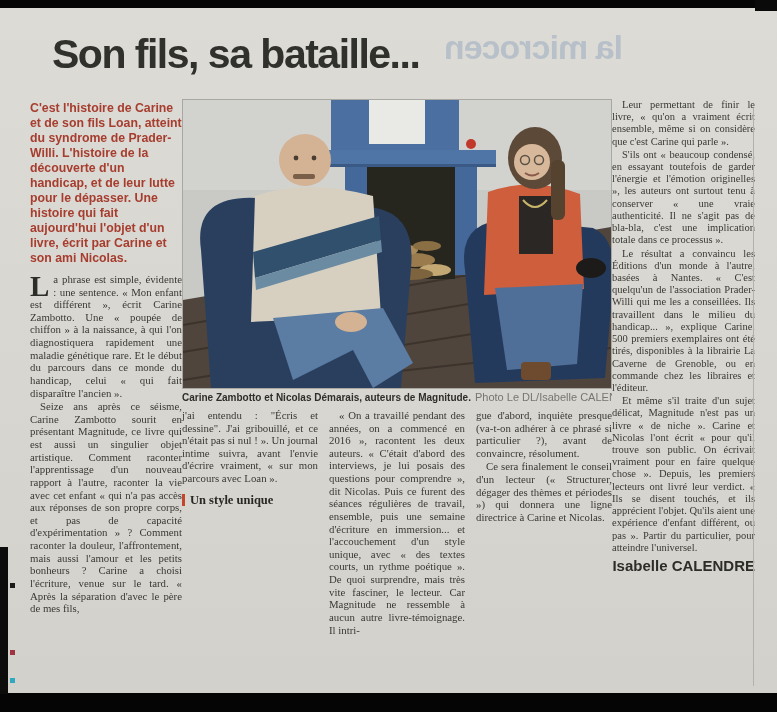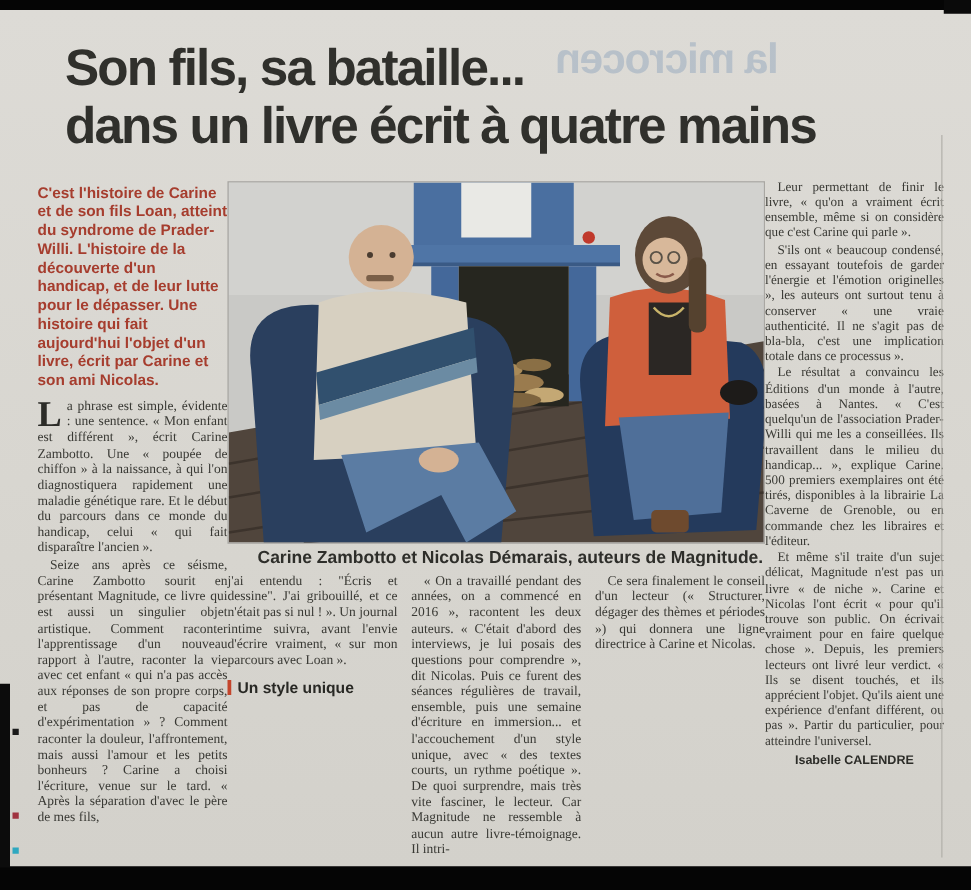--- a/index.html
+++ b/index.html
@@ -31,42 +31,42 @@
   .bodytext{font-size:10.8px;line-height:1.17;color:#393934;text-align:justify;}
   .bodytext p{margin:0 0 1px 0;}
   .bodytext p.indent{text-indent:10px;}
   .col5 .bodytext{font-size:10.5px;line-height:1.165;}
   .dropcap{float:left;font-weight:bold;font-size:29px;line-height:.78;
     padding:2px 4px 0 0;color:#2c2c28;}
   
   .photo{width:428px;height:288px;border:1px solid #a9a7a2;background:#c9c9c7;position:relative;}
   .caption{display:flex;align-items:baseline;gap:4px;margin:2px 0 6px 0;white-space:nowrap;overflow:hidden;}
   .caption .cap-main{font-family:"Liberation Sans",sans-serif;font-weight:bold;
-    font-size:14px;color:#2e2e2a;margin-left:24px;}
+    font-size:10px;color:#2e2e2a;}
   .caption .cap-credit{font-family:"Liberation Sans",sans-serif;font-size:11px;color:#76756f;}
   .mid-cols{display:flex;gap:11px;}
   .mid-cols .mcol{flex:1;min-width:0;}
   
   .subhead{display:flex;align-items:center;gap:5px;margin:8px 0 6px 0;
-    font-family:Liberation Sans, sans-serif;font-weight:bold;font-size:12.5px;color:#282824;}
+    font-family:Liberation Serif, serif;font-weight:bold;font-size:12.5px;color:#282824;}
   .subhead .bar{width:3px;height:12px;background:#c4452c;flex:none;}
   
-  .byline{font-family:"Liberation Sans",sans-serif;font-weight:bold;font-size:10px;
-    color:#2c2c28;text-align:center;margin-top:3px;}
+  .byline{font-family:"Liberation Sans",sans-serif;font-weight:bold;font-size:15px;
+    color:#2c2c28;text-align:right;margin-top:3px;}
 </style>
 </head>
 <body>
 
 <div id="screenshot">
   <div class="paper">
 
     <div class="headline">
       <div class="ghost">la microcen</div>
       <h1><span>Son fils, sa bataille...</span><br>
-      <span>dans un livre écrit à quatre mains</span></h1>
+      </h1>
     </div>
 
     <div class="content">
 
       <div class="col1">
         <div class="lead">C'est l'histoire de Carine et de son fils Loan, atteint du syndrome de Prader-Willi. L'histoire de la découverte d'un handicap, et de leur lutte pour le dépasser. Une histoire qui fait aujourd'hui l'objet d'un livre, écrit par Carine et son ami Nicolas.</div>
         <div class="bodytext">
           <p><span class="dropcap">L</span><span>a phrase est simple, évidente : une sentence. « Mon enfant est différent », écrit Carine Zambotto. Une « poupée de chiffon » à la naissance, à qui l'on diagnostiquera rapidement une maladie génétique rare. Et le début du parcours dans ce monde du handicap, celui « qui fait disparaître l'ancien ».</span></p>
           <p class="indent">Seize ans après ce séisme, Carine Zambotto sourit en présentant Magnitude, ce livre qui est aussi un singulier objet artistique. Comment raconter l'apprentissage d'un nouveau rapport à l'autre, raconter la vie avec cet enfant « qui n'a pas accès aux réponses de son propre corps, et pas de capacité d'expérimentation » ? Comment raconter la douleur, l'affrontement, mais aussi l'amour et les petits bonheurs ? Carine a choisi l'écriture, venue sur le tard. « Après la séparation d'avec le père de mes fils,</p>
         </div>
@@ -146,20 +146,21 @@
             <p>j'ai entendu : "Écris et dessine". J'ai gribouillé, et ce n'était pas si nul ! ». Un journal intime suivra, avant l'envie d'écrire vraiment, « sur mon parcours avec Loan ».</p>
             <div class="subhead">
               <span class="bar"></span>
               <span>Un style unique</span>
             </div>
           </div>
           <div class="mcol bodytext">
             <p class="indent">« On a travaillé pendant des années, on a commencé en 2016 », racontent les deux auteurs. « C'était d'abord des interviews, je lui posais des questions pour comprendre », dit Nicolas. Puis ce furent des séances régulières de travail, ensemble, puis une semaine d'écriture en immersion... et l'accouchement d'un style unique, avec « des textes courts, un rythme poétique ». De quoi surprendre, mais très vite fasciner, le lecteur. Car Magnitude ne ressemble à aucun autre livre-témoignage. Il intri-</p>
           </div>
           <div class="mcol bodytext">
+            <p>gue d'abord, inquiète presque (va-t-on adhérer à ce phrasé si particulier ?), avant de convaincre, résolument.</p>
             <p class="indent">Ce sera finalement le conseil d'un lecteur (« Structurer, dégager des thèmes et périodes ») qui donnera une ligne directrice à Carine et Nicolas.</p>
           </div>
         </div>
       </div>
 
       <div class="col5">
         <div class="bodytext">
           <p class="indent">Leur permettant de finir le livre, « qu'on a vraiment écrit ensemble, même si on considère que c'est Carine qui parle ».</p>
           <p class="indent">S'ils ont « beaucoup condensé, en essayant toutefois de garder l'énergie et l'émotion originelles », les auteurs ont surtout tenu à conserver « une vraie authenticité. Il ne s'agit pas de bla-bla, c'est une implication totale dans ce processus ».</p>
           <p class="indent">Le résultat a convaincu les Éditions d'un monde à l'autre, basées à Nantes. « C'est quelqu'un de l'association Prader-Willi qui me les a conseillées. Ils travaillent dans le milieu du handicap... », explique Carine. 500 premiers exemplaires ont été tirés, disponibles à la librairie La Caverne de Grenoble, ou en commande chez les libraires et l'éditeur.</p>

